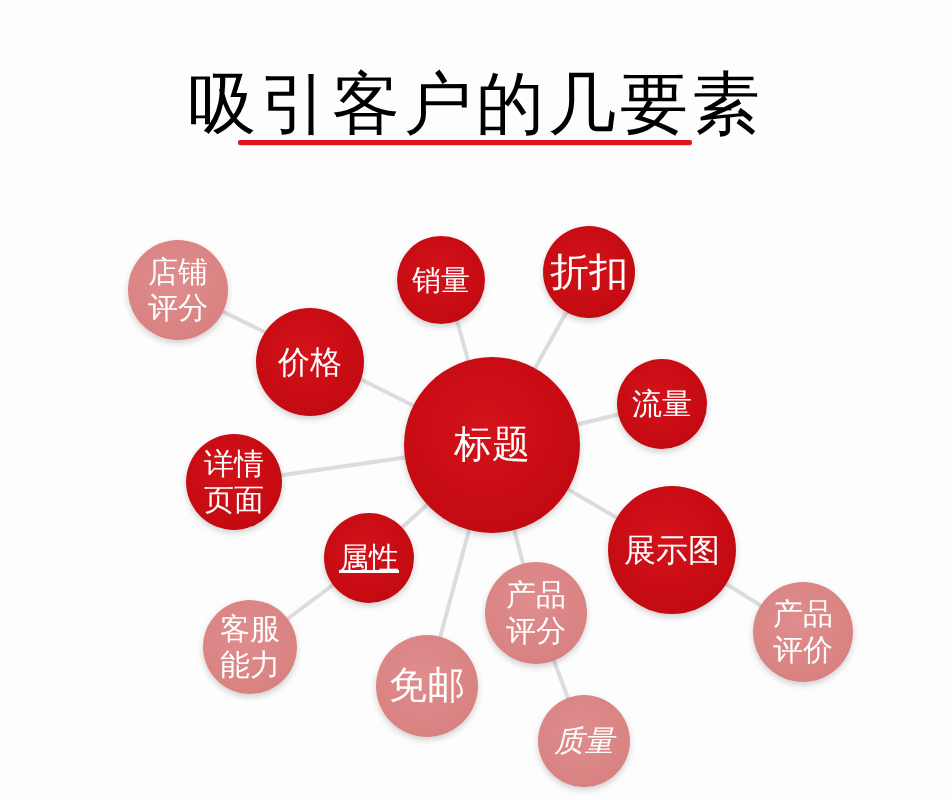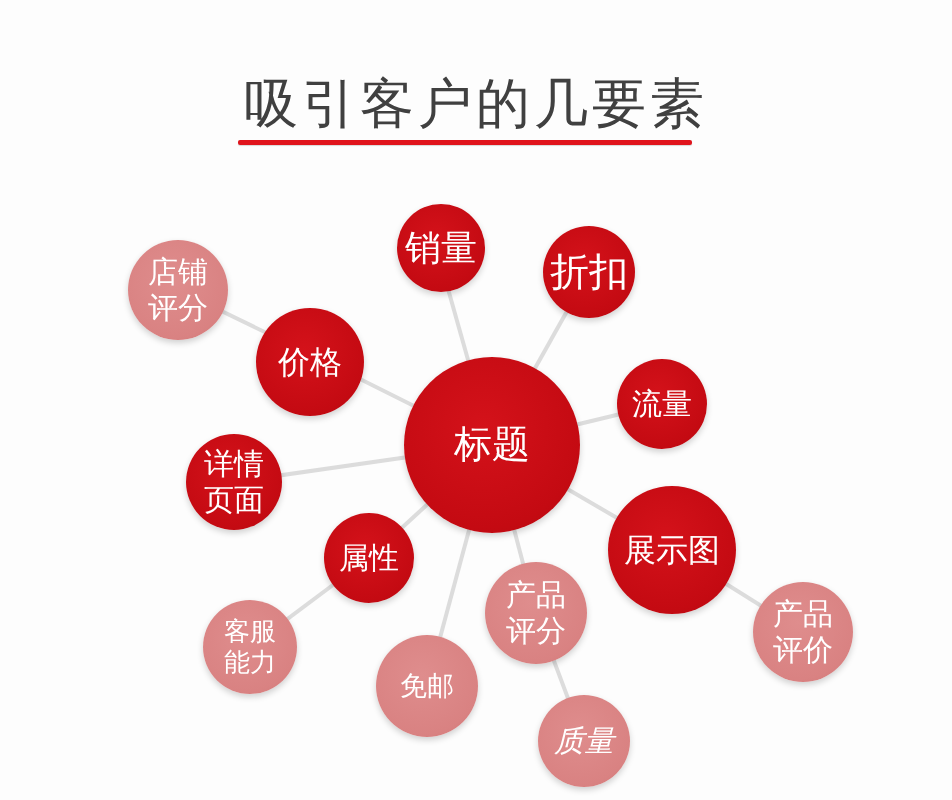--- a/index.html
+++ b/index.html
@@ -4,21 +4,21 @@
   <style>
     html, body { margin: 0; padding: 0; }
     body {
       width: 952px; height: 800px; overflow: hidden;
       background: #fdfdfd;
       font-family: "DejaVu Sans", "Liberation Sans", sans-serif;
       position: relative;
     }
     .title {
       position: absolute; left: 0; top: 72px; width: 952px;
-      text-align: center; font-size: 54px; color: #404040;
+      text-align: center; font-size: 68px; color: #000000;
       letter-spacing: 4px; line-height: 64px;
     }
     .title-underline {
       position: absolute; left: 238px; top: 140px; width: 454px; height: 5px;
       background: #e0141c; border-radius: 2px;
       box-shadow: 0 1px 1px rgba(0,0,0,0.15);
     }
     svg.edges { position: absolute; left: 0; top: 0; }
     .node {
       position: absolute; border-radius: 50%;
@@ -46,31 +46,31 @@
     <line x1="492" y1="445" x2="369" y2="558" stroke="#dcdcdc" stroke-width="4"></line>
     <line x1="492" y1="445" x2="536" y2="613" stroke="#dcdcdc" stroke-width="4"></line>
     <line x1="492" y1="445" x2="427" y2="686" stroke="#dcdcdc" stroke-width="4"></line>
     <line x1="310" y1="354" x2="178" y2="290" stroke="#dcdcdc" stroke-width="4"></line>
     <line x1="369" y1="558" x2="250" y2="647" stroke="#dcdcdc" stroke-width="4"></line>
     <line x1="536" y1="613" x2="584" y2="741" stroke="#dcdcdc" stroke-width="4"></line>
     <line x1="672" y1="550" x2="803" y2="632" stroke="#dcdcdc" stroke-width="4"></line>
   </svg>
 <div id="nodes">
     <div class="node primary" style="left: 404px; top: 357px; width: 176px; height: 176px; font-size: 38px; font-family: Liberation Serif, serif;"><span>标题</span></div>
-    <div class="node primary" style="left: 397px; top: 204px; width: 88px; height: 88px; font-size: 36px;"><span>销量</span></div>
+    <div class="node primary" style="left: 397px; top: 236px; width: 88px; height: 88px; font-size: 29px;"><span>销量</span></div>
     <div class="node primary" style="left: 543px; top: 226px; width: 92px; height: 92px; font-size: 39px;"><span>折扣</span></div>
     <div class="node primary" style="left: 617px; top: 359px; width: 90px; height: 90px; font-size: 30px; text-align: right;"><span>流量</span></div>
     <div class="node primary" style="left: 608px; top: 486px; width: 128px; height: 128px; font-size: 32px; align-items: center;"><span>展示图</span></div>
     <div class="node primary" style="left: 256px; top: 308px; width: 108px; height: 108px; font-size: 32px;"><span>价格</span></div>
     <div class="node primary" style="left: 186px; top: 434px; width: 96px; height: 96px; font-size: 30px;"><span>详情
 页面</span></div>
-    <div class="node primary" style="left: 324px; top: 513px; width: 90px; height: 90px; font-size: 30px;"><span>属性</span></div>
+    <div class="node primary" style="left: 324px; top: 513px; width: 90px; height: 90px; font-size: 30px; text-decoration: underline;"><span>属性</span></div>
     <div class="node secondary" style="left: 485px; top: 562px; width: 102px; height: 102px; font-size: 30px;"><span>产品
 评分</span></div>
-    <div class="node secondary" style="left: 376px; top: 635px; width: 102px; height: 102px; font-size: 27px;"><span>免邮</span></div>
+    <div class="node secondary" style="left: 376px; top: 635px; width: 102px; height: 102px; font-size: 38px;"><span>免邮</span></div>
     <div class="node secondary" style="left: 128px; top: 240px; width: 100px; height: 100px; font-size: 30px;"><span>店铺
 评分</span></div>
-    <div class="node secondary" style="left: 203px; top: 600px; width: 94px; height: 94px; font-size: 26px;"><span>客服
+    <div class="node secondary" style="left: 203px; top: 600px; width: 94px; height: 94px; font-size: 30px;"><span>客服
 能力</span></div>
     <div class="node secondary" style="left: 538px; top: 695px; width: 92px; height: 92px; font-size: 30px; font-style: italic;"><span>质量</span></div>
     <div class="node secondary" style="left: 753px; top: 582px; width: 100px; height: 100px; font-size: 30px;"><span>产品
 评价</span></div>
   </div>
 
 </body></html>

